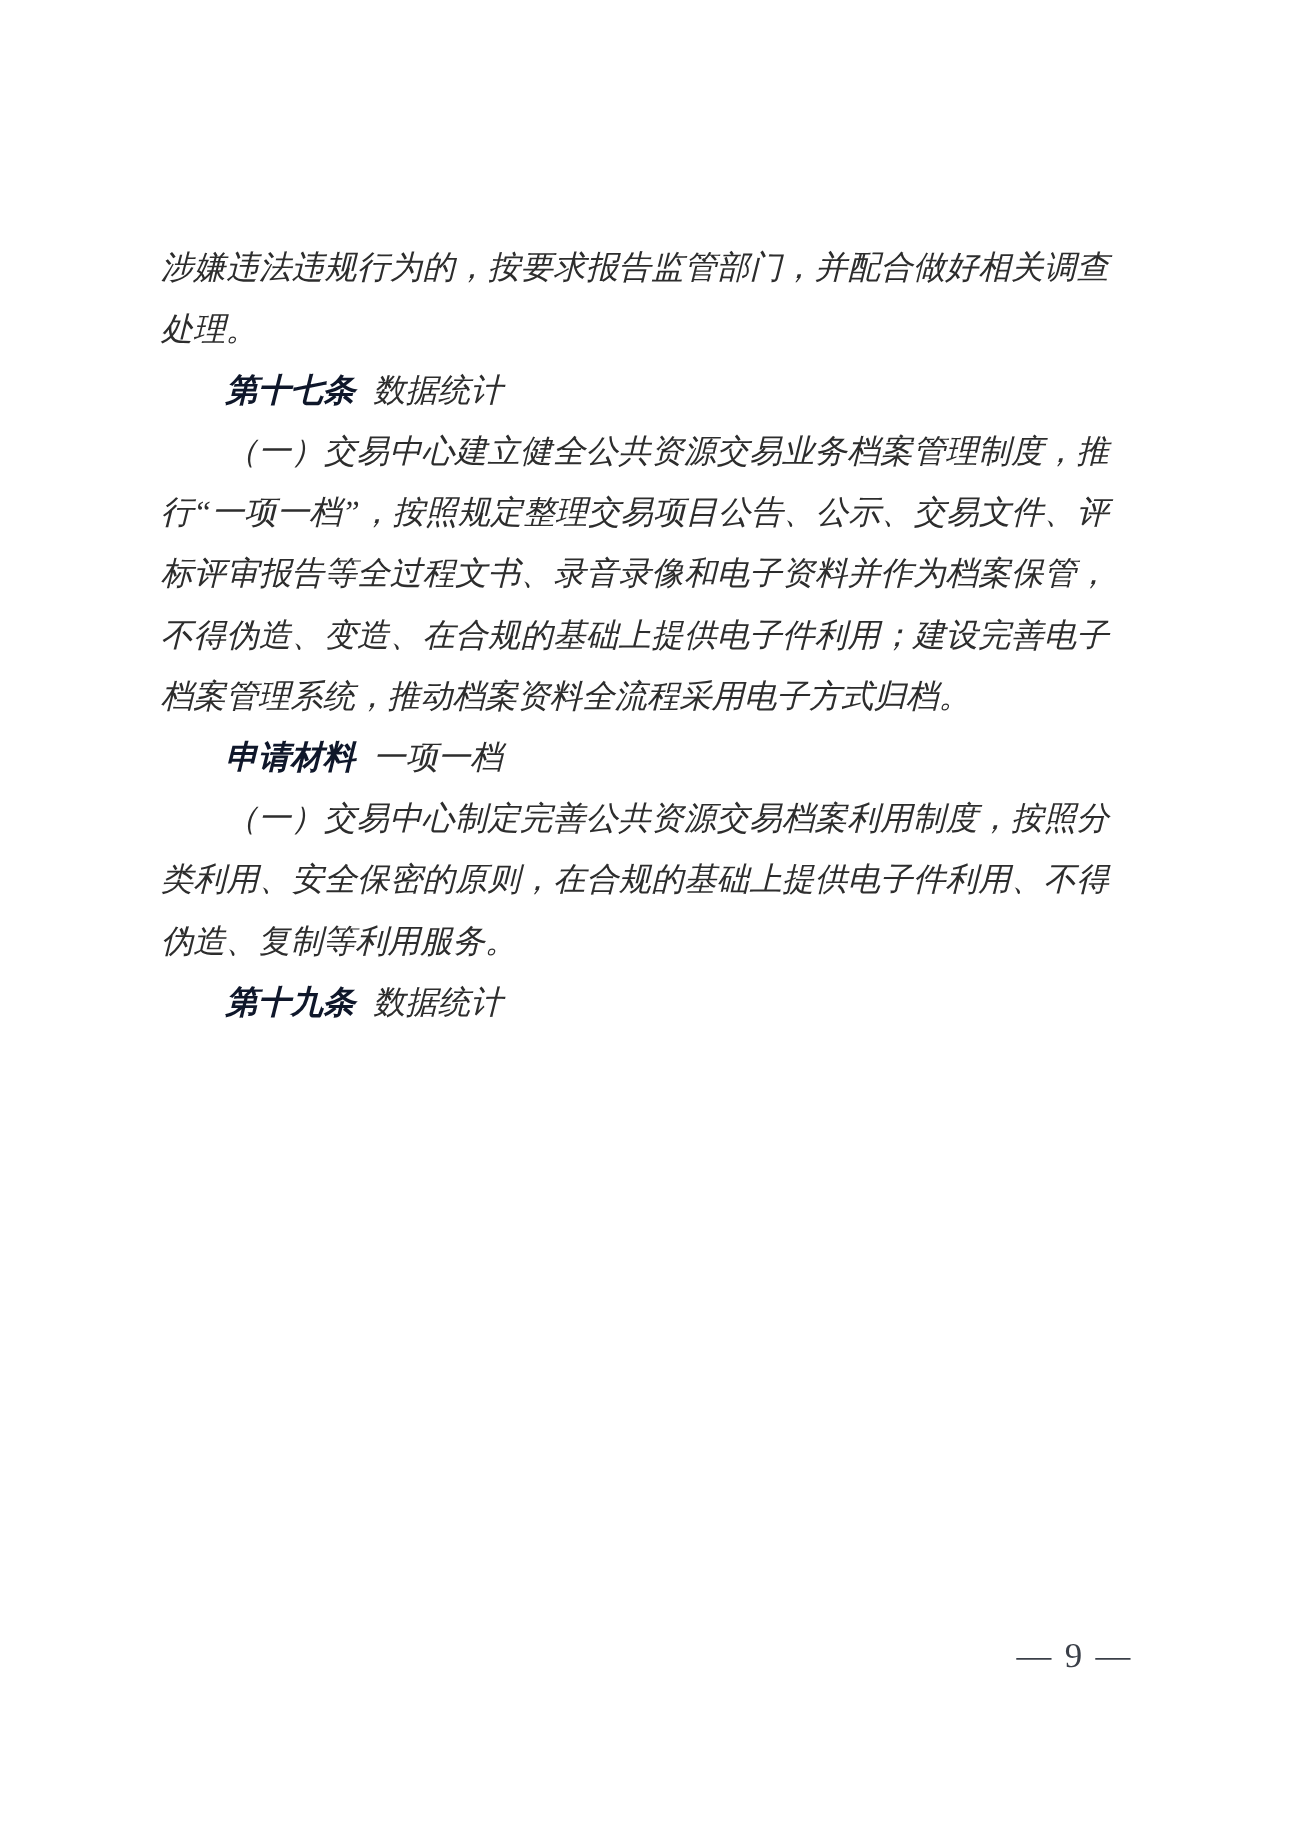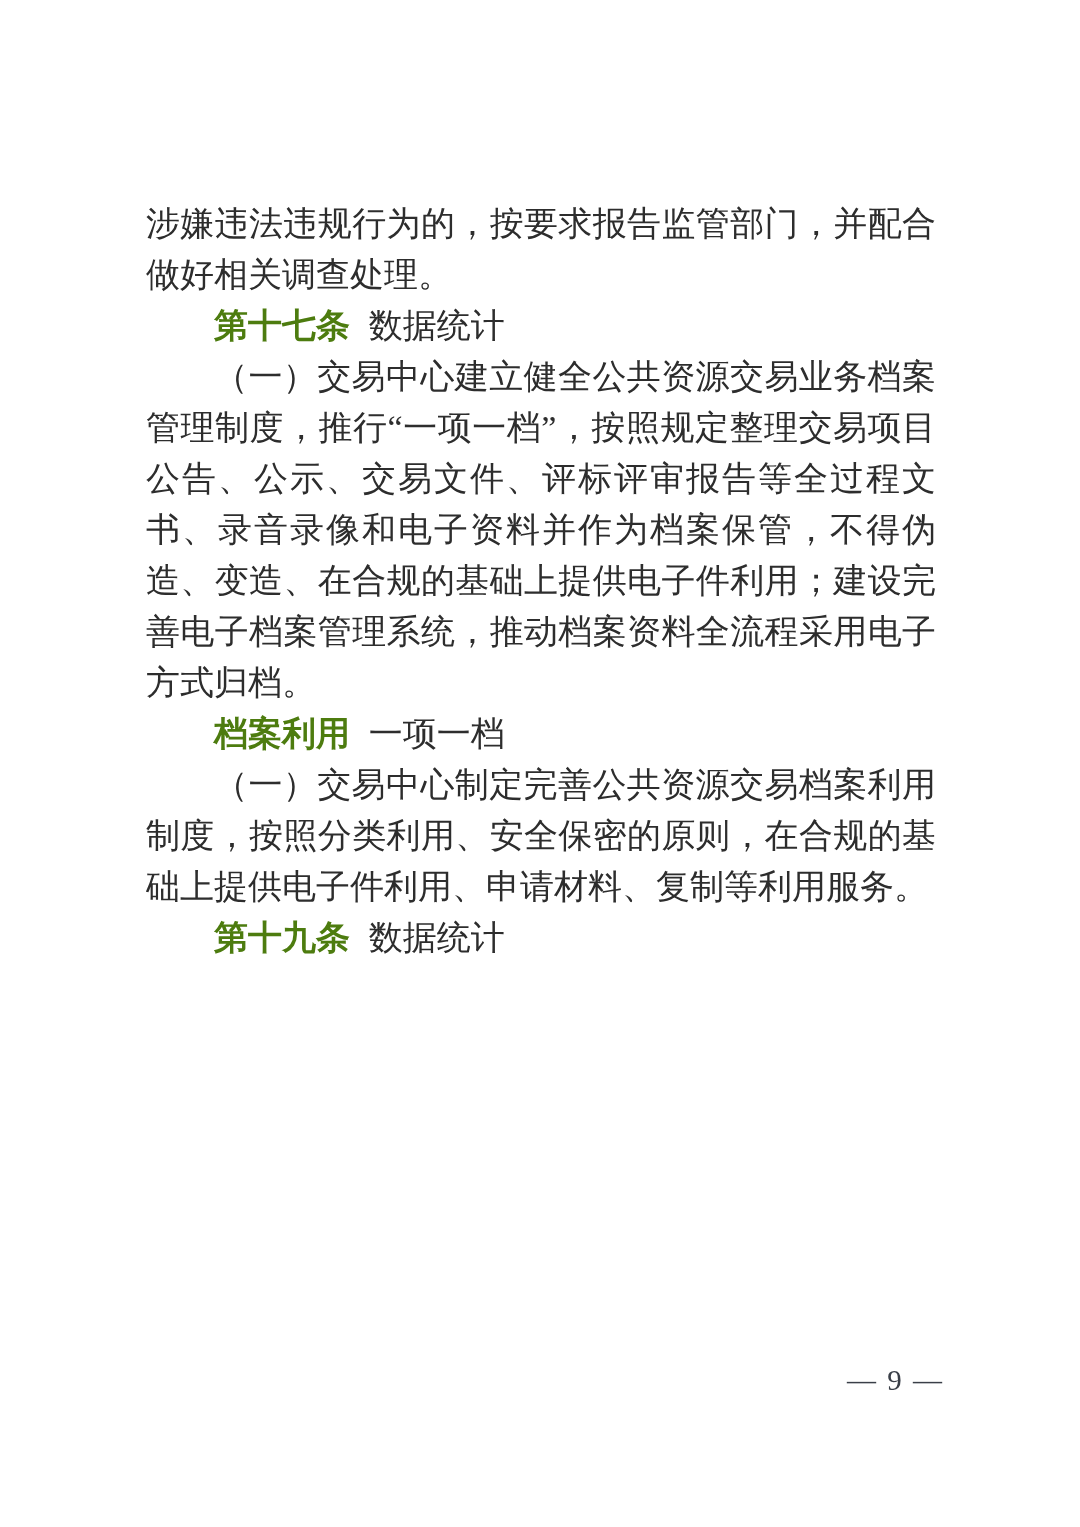--- a/index.html
+++ b/index.html
@@ -11,35 +11,36 @@
     overflow: hidden;
     font-family: "Liberation Serif", "DejaVu Serif", serif;
   }
   .page {
     position: absolute;
     inset: 0;
     background: #ffffff;
   }
   .text-block {
     position: absolute;
-    left: 146px;
+    left: 134px;
     top: 198px;
     width: 790px;
     color: #2d2d2d;
-    font-size: 34px;
+    font-size: 27px;
     line-height: 51px;
     text-align: justify;
     text-justify: inter-ideograph;
+    font-style: italic;
   }
   .para { margin: 0; }
   .para.indent { text-indent: 2em; }
   .para.heading { text-indent: 2em; }
   .art-num {
     font-weight: bold;
-    color: #4d7c0f;
+    color: #0f172a;
   }
   .art-title { margin-left: 0.55em; }
   .page-number {
     position: absolute;
     top: 1356px;
     right: 136px;
     color: #3a3f48;
     font-size: 29px;
     line-height: 48px;
     letter-spacing: 2px;
@@ -53,23 +54,23 @@
 
   <main class="text-block">
 
     <p class="para">涉嫌违法违规行为的，按要求报告监管部门，并配合做好相关调查处理。</p>
 
     <p class="para heading"><span class="art-num">第十七条</span><span class="art-title">数据统计</span></p>
 
     <p class="para indent">（一）交易中心建立健全公共资源交易业务档案管理制度，推行“一项一档”，按照规定整理交易项目公告、公示、交易文件、评标评审报告等全过程文书、录音录像和电子资料并作为档案保管，不得伪造、变造、在合规的基础上提供电子件利用；建设完善电子档案管理系统，推动档案资料全流程采用电子方式归档。</p>
 
 
-    <p class="para heading"><span class="art-num">档案利用</span><span class="art-title">一项一档</span></p>
+    <p class="para heading"><span class="art-num">申请材料</span><span class="art-title">一项一档</span></p>
 
-    <p class="para indent">（一）交易中心制定完善公共资源交易档案利用制度，按照分类利用、安全保密的原则，在合规的基础上提供电子件利用、申请材料、复制等利用服务。</p>
+    <p class="para indent">（一）交易中心制定完善公共资源交易档案利用制度，按照分类利用、安全保密的原则，在合规的基础上提供电子件利用、不得伪造、复制等利用服务。</p>
 
 
     <p class="para heading"><span class="art-num">第十九条</span><span class="art-title">数据统计</span></p>
 
 
   </main>
 
   <footer class="page-number">— 9 —</footer>
 
 </div>

